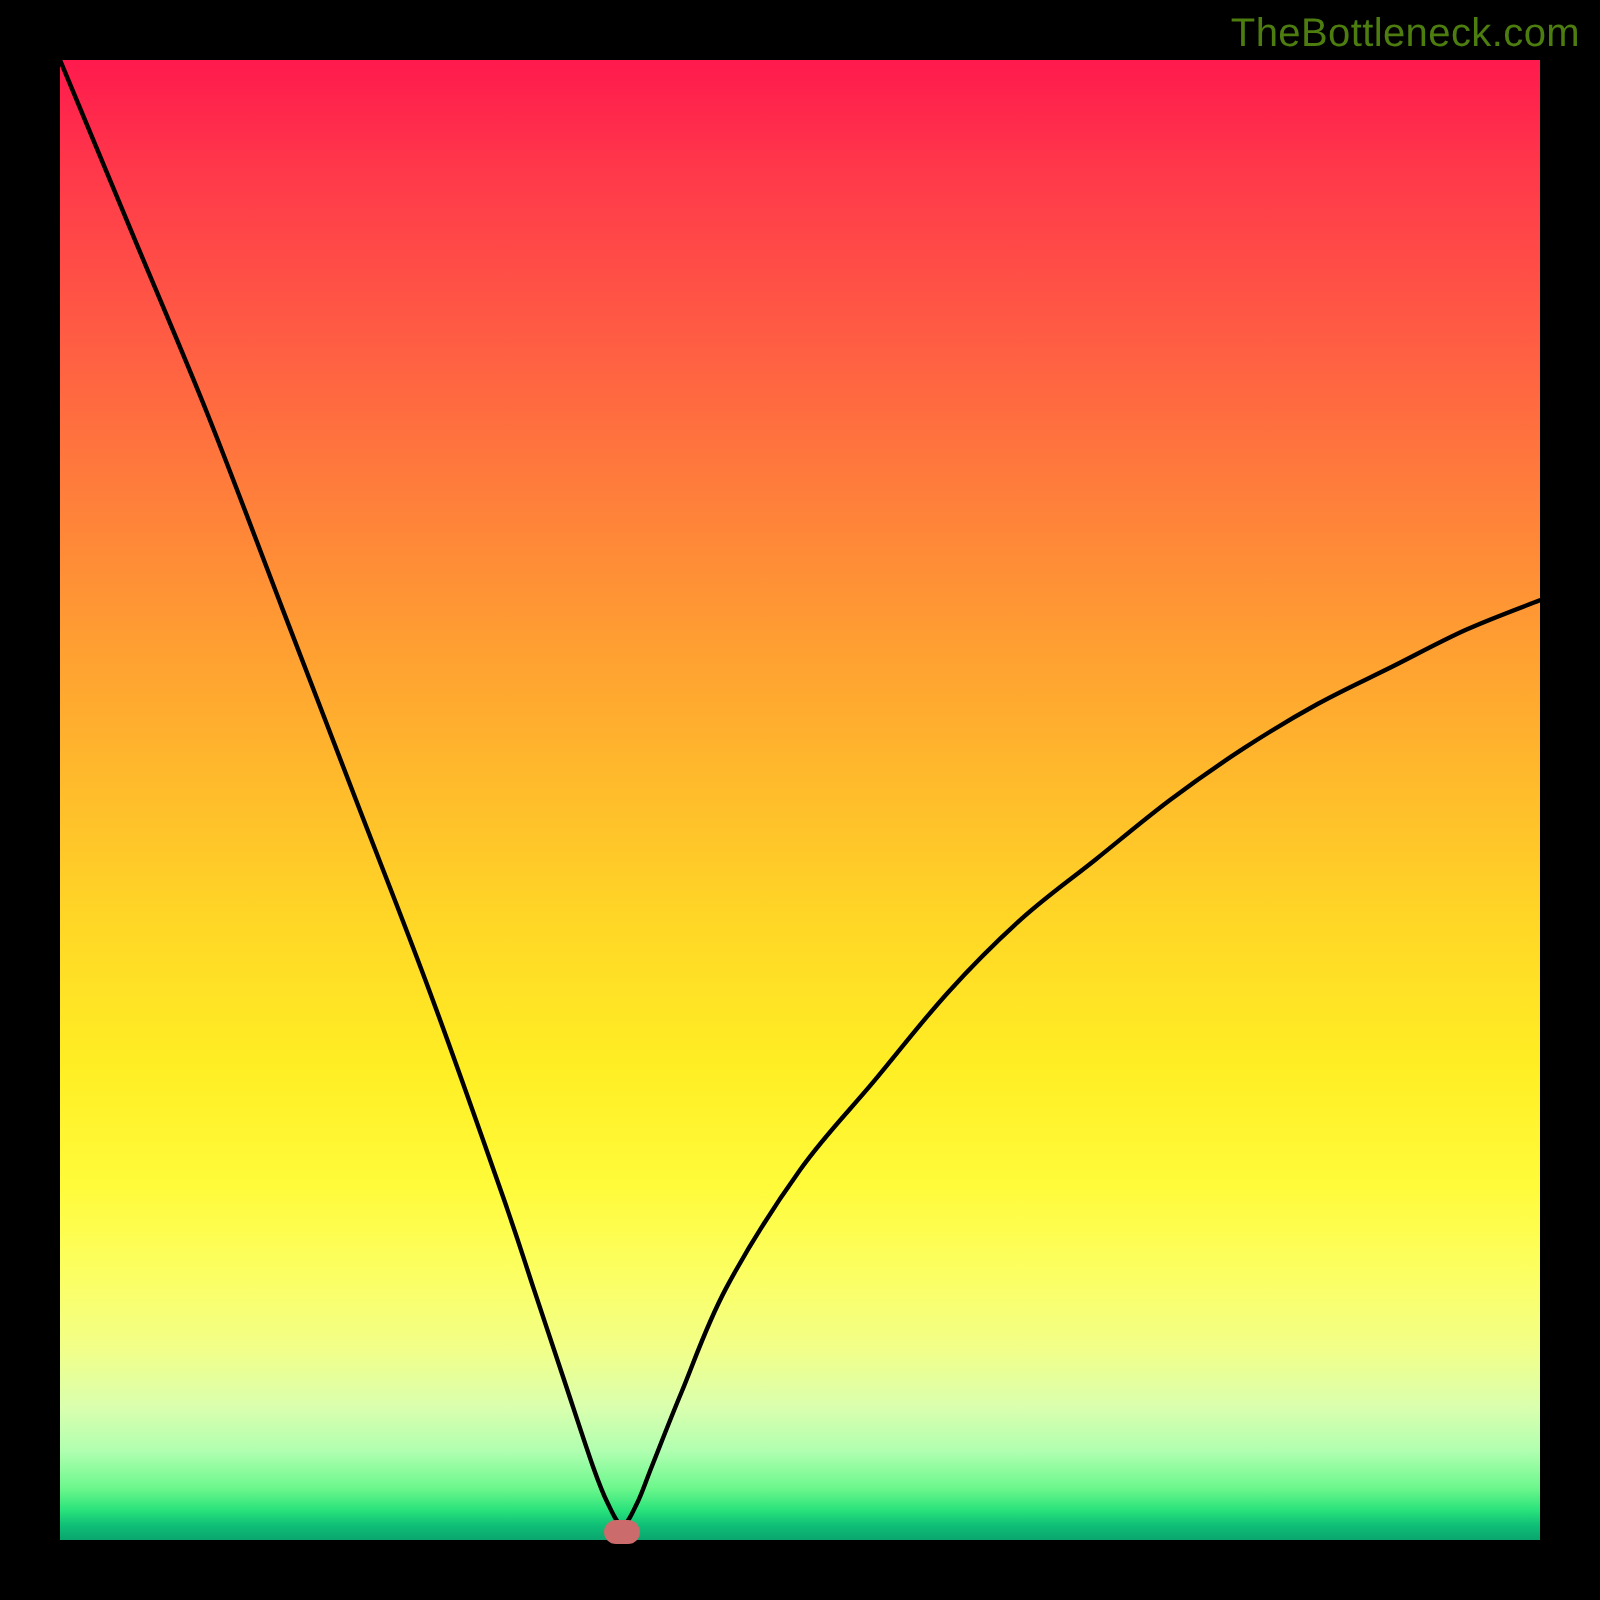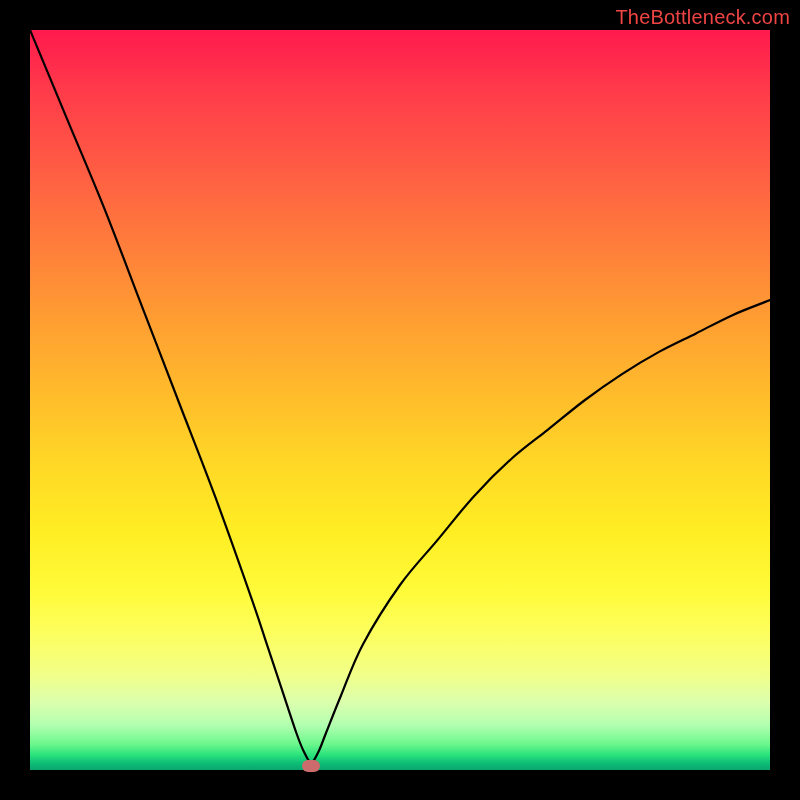--- a/index.html
+++ b/index.html
@@ -42,21 +42,21 @@
       #6cf78c 96.5%,
       #29e27b 98%,
       #0fbf77 99%,
       #0aa56e 100%
     );
   }
   .watermark {
     position: absolute;
     top: 6px;
     right: 10px;
-    color: #ef4444;
+    color: #4d7c0f;
     font-size: 20px;
     font-weight: 500;
     letter-spacing: 0.2px;
     pointer-events: none;
   }
   .marker {
     position: absolute;
     width: 18px;
     height: 12px;
     border-radius: 6px / 6px;

